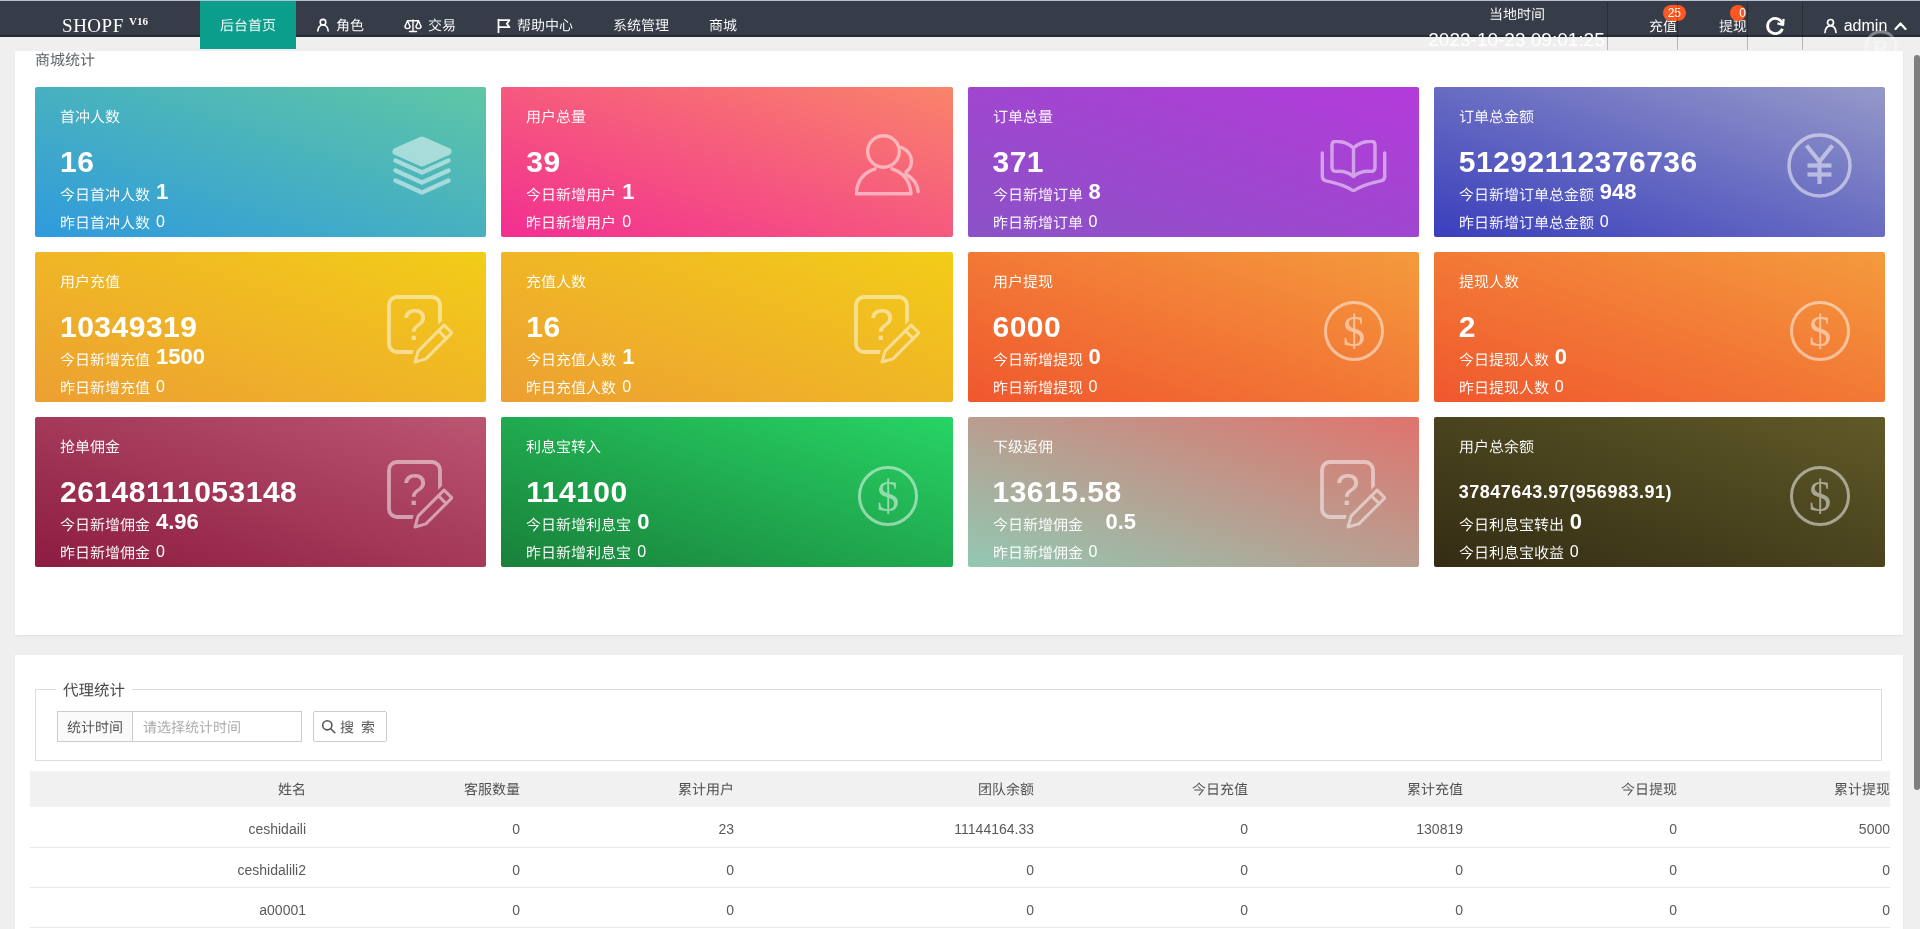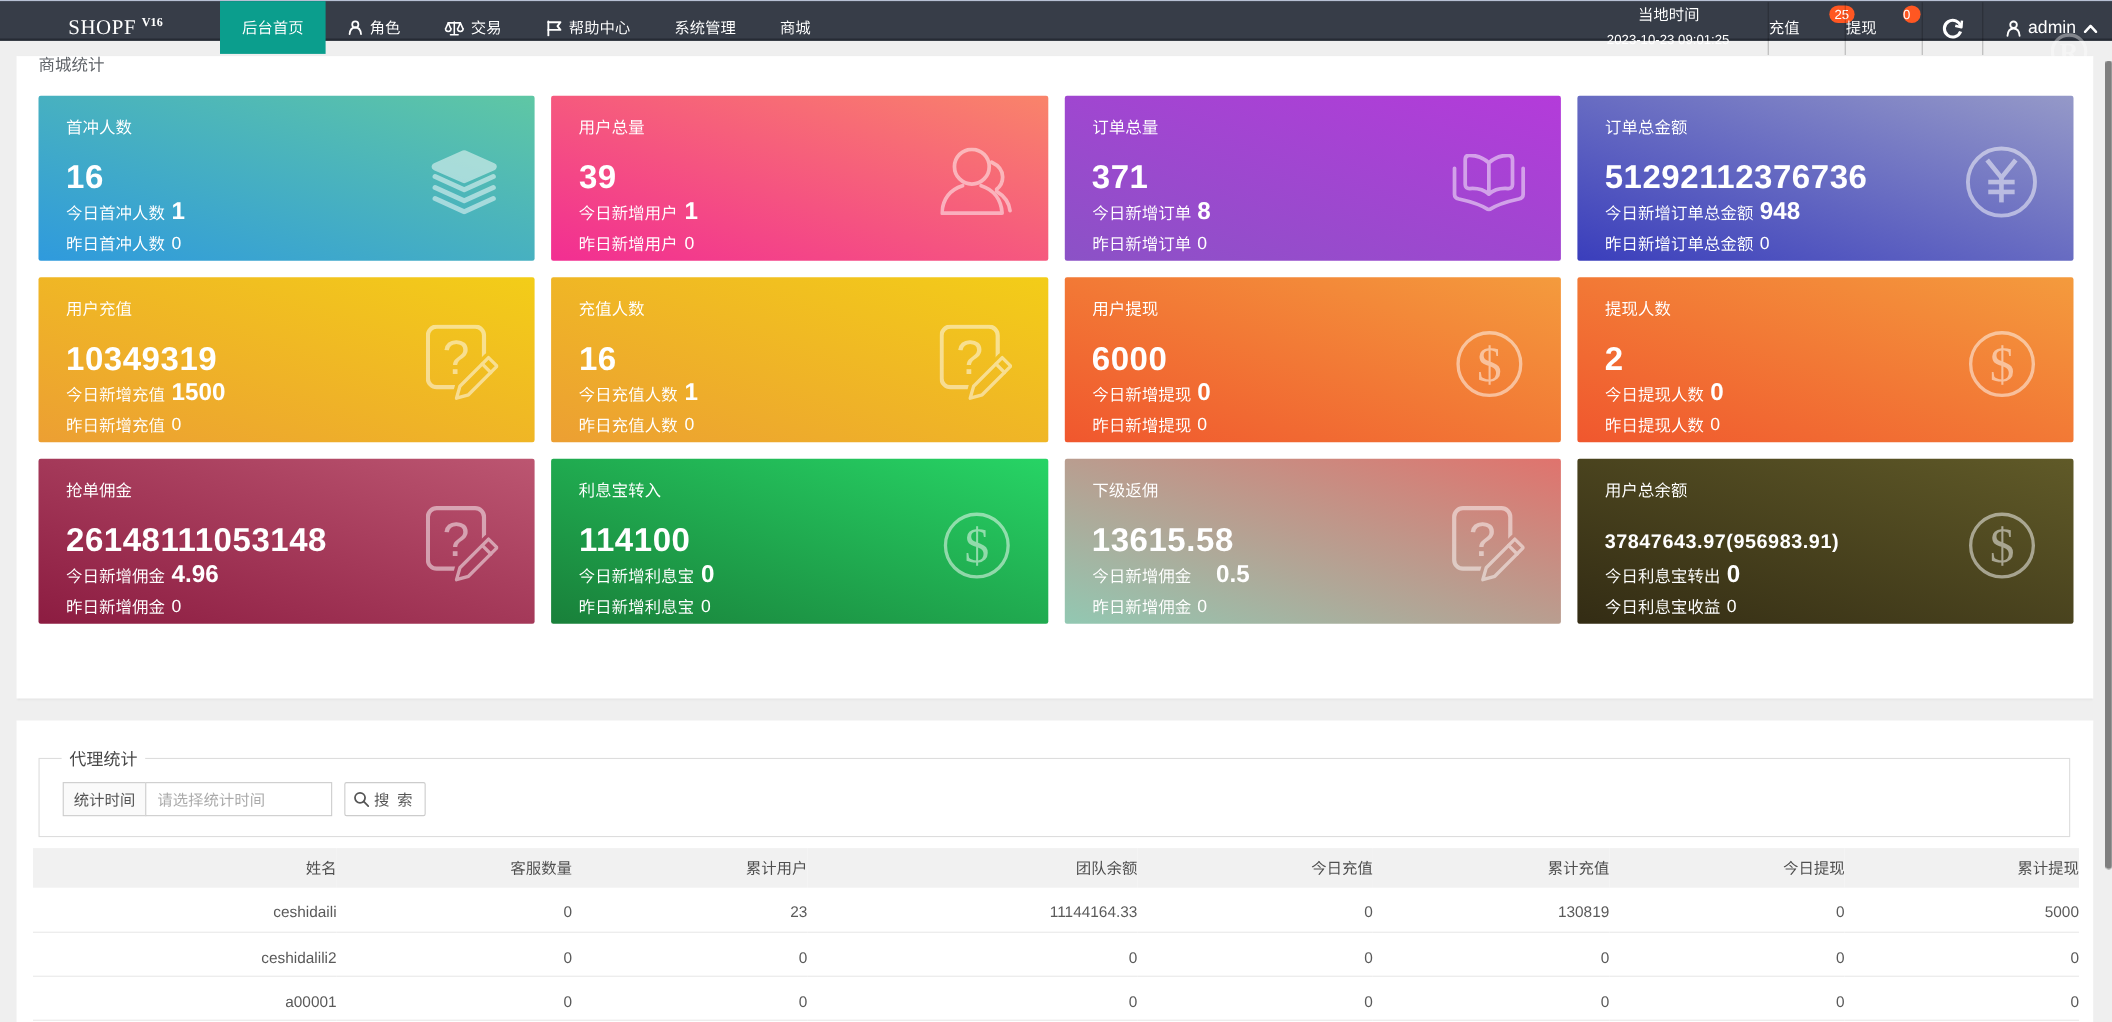--- a/index.html
+++ b/index.html
@@ -5,22 +5,22 @@
 .zh{fill:currentColor}
 .topbar{position:relative;height:37px;background:#373d48;border-top:1px solid #b7c0d4;border-bottom:2px solid #262b34;color:#fff;display:flex}
 .logo{width:200px;text-align:center;line-height:40px;text-indent:10px;font-family:"Liberation Serif",serif;font-size:19px;letter-spacing:0.5px}
 .logo sup{font-size:11px;font-weight:700;letter-spacing:0}
 .nav{display:flex}
 .nav .it{padding:0 20px;height:48px;line-height:48px;font-size:14px;display:flex;align-items:center}
 .nav .it svg.ni{margin-right:6px}
 .nav .active{background:#0b9e8d}
 .tr{position:absolute;right:0;top:1px;height:48px;display:flex}
 .time{width:181px;text-align:center;padding-top:3px}
-.time .t2{font-size:12px;margin-top:6px;letter-spacing:0}
-.tbtn{width:70px;border-left:1px solid rgba(0,0,0,.24);text-align:left;line-height:48px;position:relative}
+.time .t2{font-size:19px;margin-top:6px;letter-spacing:0}
+.tbtn{width:70px;border-left:1px solid rgba(0,0,0,.24);text-align:right;line-height:48px;position:relative}
 .bdg{position:absolute;top:3px;background:#ff5722;color:#fff;font-size:12px;height:16px;line-height:16px;border-radius:8px;font-weight:400}
 .ticon{width:55px;border-left:1px solid rgba(0,0,0,.24);display:flex;align-items:center;justify-content:center}
 .admin{width:118px;border-left:1px solid rgba(0,0,0,.24);display:flex;align-items:center;justify-content:center;padding-left:7px;font-size:16px}
 .admin .pi{margin-right:6px} .admin .cu{margin-left:7px}
 .wm{position:absolute;left:1864px;top:30px;color:rgba(255,255,255,.38);z-index:50}
 .panel{background:#fff;margin:0 17px 0 15px;box-shadow:0 1px 2px rgba(0,0,0,.06)}
 .p1{margin-top:14px;height:584px}
 .ptime{text-align:center;padding-top:23px;height:40px;color:#595959}
 .ptime .v{font-size:17px;margin-left:14px;letter-spacing:0}
 .plabel{margin:7px 0 0 20px;color:#5f6368;height:15px}

